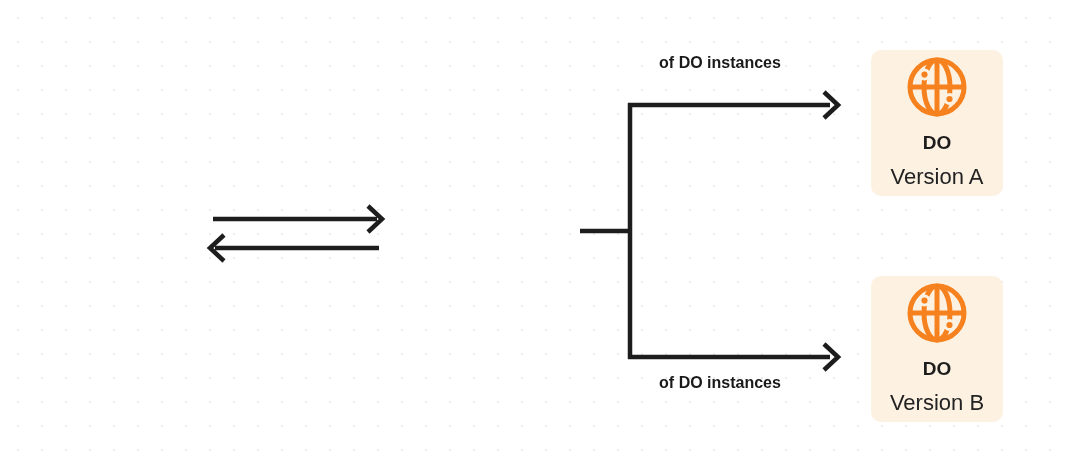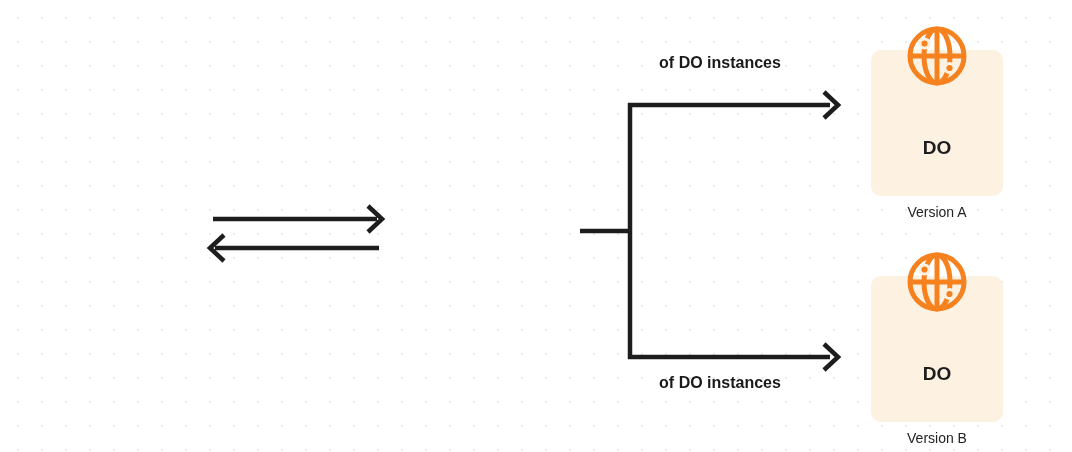--- a/index.html
+++ b/index.html
@@ -26,21 +26,20 @@
 
   
   .node {
     position: absolute;
     box-sizing: border-box;
     border-radius: 10px;
     display: flex;
     flex-direction: column;
     align-items: center;
     justify-content: center;
-    gap: 36px;
   }
 
   .node-client {
     left: 42px;
     top: 167px;
     width: 143px;
     height: 133px;
     background-color: #f4f5f7;
   }
 
@@ -70,21 +69,21 @@
 
   .node-title {
     font-size: 19px;
     font-weight: bold;
     color: #1d1d1d;
     letter-spacing: 0.1px;
     line-height: 1.2;
   }
 
   .node-subtitle {
-    font-size: 14px;
+    font-size: 22px;
     font-weight: normal;
     color: #232323;
     line-height: 1.25;
     margin-top: 8px;
   }
 
   .worker-icon-wrap {
     margin-bottom: 16px;
     line-height: 0;
   }

